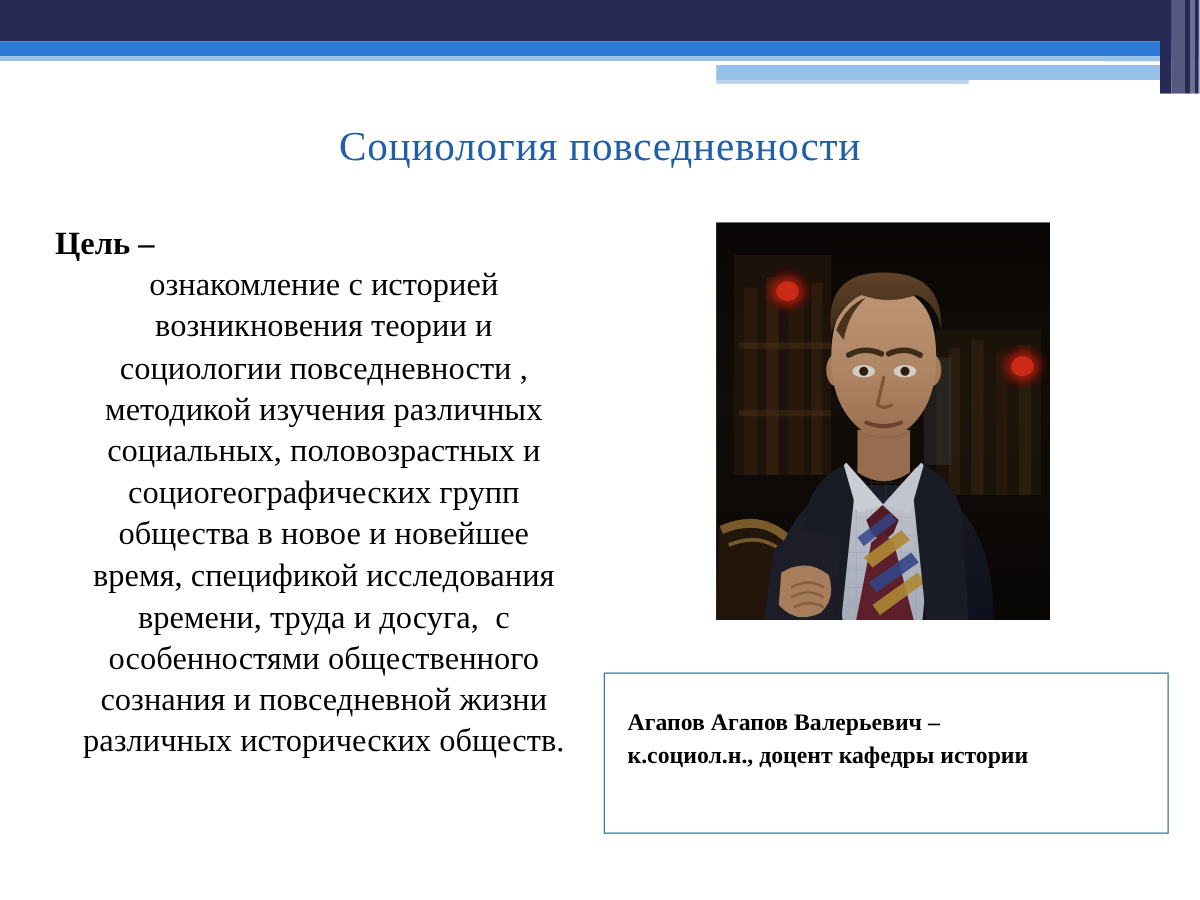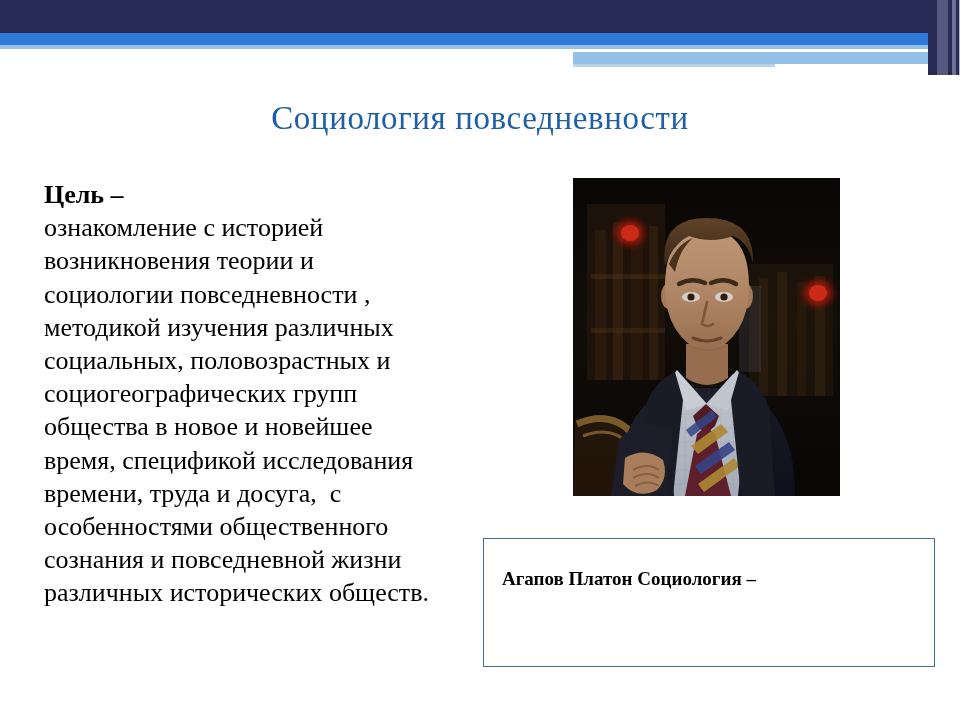--- a/index.html
+++ b/index.html
@@ -113,20 +113,21 @@
     color: #000000;
     font-family: "Liberation Serif", "DejaVu Serif", serif;
   }
   .body-lead {
     font-weight: bold;
     display: block;
   }
   .body-line {
     display: block;
     white-space: pre;
+    text-align: center;
   }
 
   
   .photo {
     position: absolute;
     left: 573px;
     top: 178px;
     width: 267px;
     height: 318px;
     overflow: hidden;
@@ -312,17 +313,18 @@
         <path d="M60 300 q14 -8 26 0" stroke="#9a6e4d" stroke-width="2" fill="none"></path>
         <path d="M62 308 q13 -7 24 0" stroke="#9a6e4d" stroke-width="2" fill="none"></path>
 
         <rect x="0" y="0" width="267" height="318" fill="#000" opacity="0.12"></rect>
       </g>
     </svg>
   </div>
 
   <div class="caption-box">
     <div class="caption-text" id="caption-lines">
-        <span class="caption-line">Агапов Платон Социология –</span>
+        <span class="caption-line">Агапов Агапов Валерьевич –</span>
+        <span class="caption-line">к.социол.н., доцент кафедры истории</span>
       </div>
   </div>
 
 </div>
 
 </body></html>

